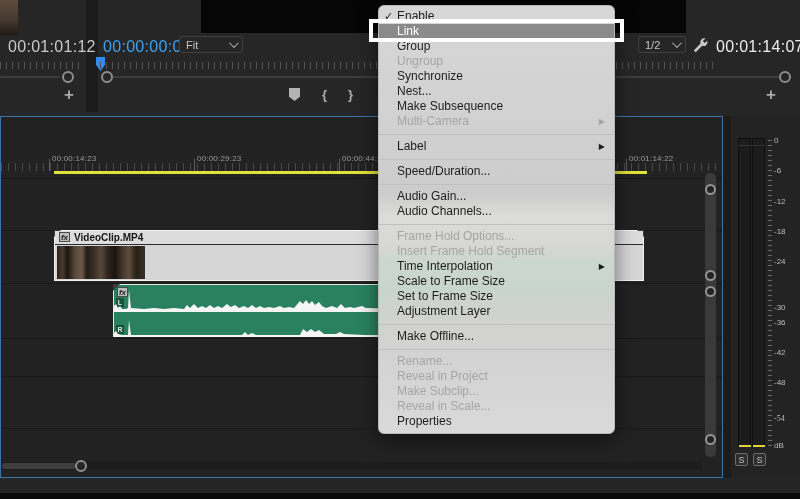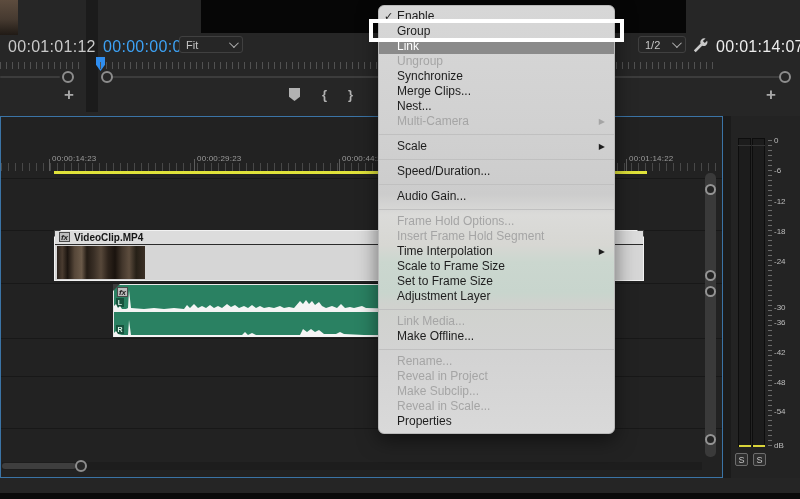--- a/index.html
+++ b/index.html
@@ -251,56 +251,56 @@
     <div id="meter-scale">
         <div class="meter-label" style="top: 20px;">0</div>
         <div class="meter-label" style="top: 50.3px;">-6</div>
         <div class="meter-label" style="top: 80.6px;">-12</div>
         <div class="meter-label" style="top: 110.9px;">-18</div>
         <div class="meter-label" style="top: 141.2px;">-24</div>
         <div class="meter-label" style="top: 187px;">-30</div>
         <div class="meter-label" style="top: 201.8px;">-36</div>
         <div class="meter-label" style="top: 232.1px;">-42</div>
         <div class="meter-label" style="top: 262.4px;">-48</div>
-        <div class="meter-label" style="top: 291px;">-54</div>
+        <div class="meter-label" style="top: 298px; font-family: Liberation Serif, serif;">-54</div>
         <div class="meter-label" style="top: 325px;">dB</div>
       </div>
     <div class="meter-yellow" id="my-l"></div>
     <div class="meter-yellow" id="my-r"></div>
     <div class="solo-btn" id="solo-l">S</div>
     <div class="solo-btn" id="solo-r">S</div>
   </div>
 
   <div class="abs" id="below-strip"></div>
   <div class="abs" id="bottom-black"></div>
 
   <div class="abs" id="context-menu">
       <div class="menu-item"><span class="check">✓</span><span>Enable</span></div>
+      <div class="menu-item highlighted"><span>Link</span></div>
       <div class="menu-item"><span>Group</span></div>
-      <div class="menu-item highlighted"><span>Link</span></div>
       <div class="menu-item disabled"><span>Ungroup</span></div>
       <div class="menu-item"><span>Synchronize</span></div>
-      <div class="menu-item"><span>Merge Clips...</span></div>
       <div class="menu-item"><span>Nest...</span></div>
+      <div class="menu-item"><span>Make Subsequence</span></div>
       <div class="menu-item disabled"><span>Multi-Camera</span><span class="subarrow">▶</span></div>
       <div class="menu-sep"></div>
-      <div class="menu-item"><span>Scale</span><span class="subarrow">▶</span></div>
+      <div class="menu-item"><span>Label</span><span class="subarrow">▶</span></div>
       <div class="menu-sep"></div>
       <div class="menu-item"><span>Speed/Duration...</span></div>
       <div class="menu-sep"></div>
       <div class="menu-item"><span>Audio Gain...</span></div>
+      <div class="menu-item"><span>Audio Channels...</span></div>
       <div class="menu-sep"></div>
       <div class="menu-item disabled"><span>Frame Hold Options...</span></div>
       <div class="menu-item disabled"><span>Insert Frame Hold Segment</span></div>
       <div class="menu-item"><span>Time Interpolation</span><span class="subarrow">▶</span></div>
       <div class="menu-item"><span>Scale to Frame Size</span></div>
       <div class="menu-item"><span>Set to Frame Size</span></div>
       <div class="menu-item"><span>Adjustment Layer</span></div>
       <div class="menu-sep"></div>
-      <div class="menu-item disabled"><span>Link Media...</span></div>
       <div class="menu-item"><span>Make Offline...</span></div>
       <div class="menu-sep"></div>
       <div class="menu-item disabled"><span>Rename...</span></div>
       <div class="menu-item disabled"><span>Reveal in Project</span></div>
       <div class="menu-item disabled"><span>Make Subclip...</span></div>
       <div class="menu-item disabled"><span>Reveal in Scale...</span></div>
       <div class="menu-item"><span>Properties</span></div>
     </div>
 
   <div class="abs" id="annotation-box"></div>

